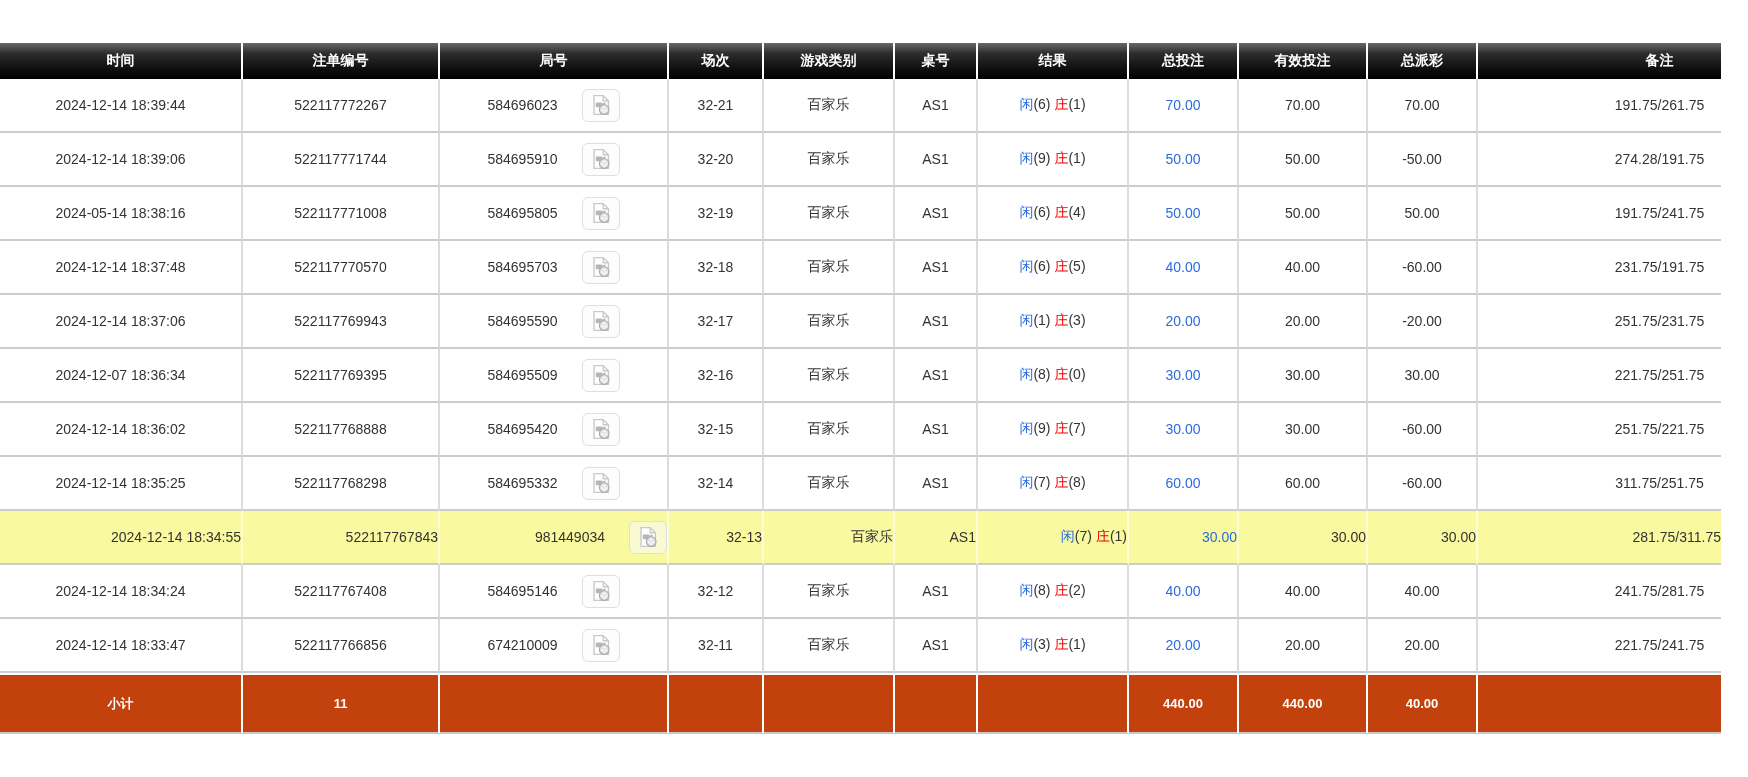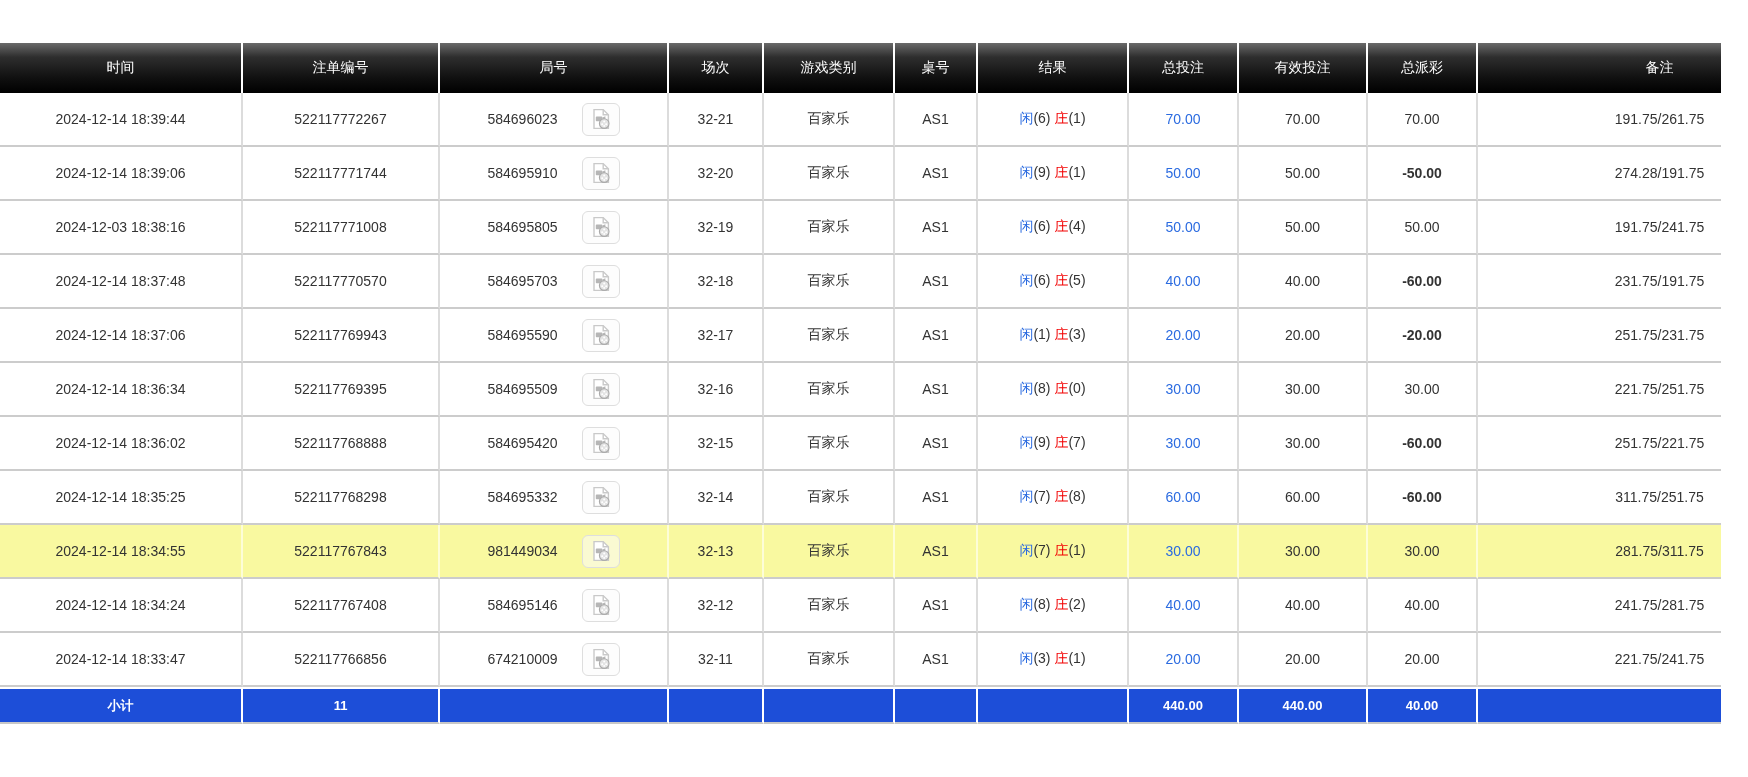--- a/index.html
+++ b/index.html
@@ -8,47 +8,47 @@
     font-family:"Liberation Sans","DejaVu Sans",sans-serif;
     -webkit-font-smoothing:antialiased;
   }
   .bet-table{
     margin-top:43px;
     width:1721px;
     border-collapse:separate;border-spacing:0;table-layout:fixed;
   }
   
   .bet-table thead th{
-    height:50px;box-sizing:border-box;
+    height:36px;box-sizing:border-box;
     background:linear-gradient(180deg,#6a6a6a 0%,#2e2e2e 28%,#101010 70%,#000000 100%);
-    color:#ffffff;font-size:14px;font-weight:normal;text-align:center;
+    color:#ffffff;font-size:14px;font-weight:bold;text-align:center;
     border-right:2px solid #ffffff;padding:0;
   }
   .bet-table thead th:last-child{border-right:none;}
   
   .bet-table tbody td{
     height:52px;box-sizing:content-box;
     background:#ffffff;color:#333333;font-size:14px;text-align:center;
     border-right:2px solid #dcdcdc;border-bottom:2px solid #cccccc;
     padding:0;white-space:nowrap;overflow:hidden;
   }
   .bet-table tbody td:last-child{border-right:none;margin-top:8px;}
-  .bet-table tbody tr.hl td{background:#f9f9a0;border-right-color:#fdfdd8;}
+  .bet-table tbody tr.hl td{background:#f9f9a0;border-right-color:#fdfdd8;text-align:right;}
   
   .bet-table tfoot td{
     height:33px;box-sizing:content-box;
-    background:#1d4ed8;color:#ffffff;font-size:13px;font-weight:bold;text-align:center;
-    border-right:2px solid #ffffff;border-top:2px solid #ffffff;padding:0;
+    background:#c2410c;color:#ffffff;font-size:13px;font-weight:bold;text-align:center;
+    border-right:2px solid #ffffff;border-top:2px solid #ffffff;padding:12px;
   }
   .bet-table tfoot td:last-child{border-right:none;}
   .bet-table tfoot tr:last-child td{border-bottom:2px solid #c7c7c7;}
   
   .c-blue{color:#2b6be0;}
   .c-red{color:#f20000;}
-  td.neg{color:#f20000;font-weight:bold;}
+  td.neg{color:#f20000;}
   .col-remark{padding-left:120px !important;}
   .round-cell-inner{display:inline-flex;align-items:center;gap:24px;vertical-align:middle;}
   .video-btn{
     display:inline-flex;align-items:center;justify-content:center;
     width:36px;height:31px;border:1px solid #dedede;border-radius:6px;
     background:rgba(252,252,252,0.55);cursor:pointer;
   }
   .total-bet-link{color:#2b6be0;cursor:pointer;}
 </style>
 </head>
@@ -138,21 +138,21 @@
     <td>32-20</td>
     <td>百家乐</td>
     <td>AS1</td>
     <td><span class="c-blue">闲</span><span>(9)</span> <span class="c-red">庄</span><span>(1)</span></td>
     <td><span class="total-bet-link">50.00</span></td>
     <td>50.00</td>
     <td class="neg">-50.00</td>
     <td class="col-remark">274.28/191.75</td>
   </tr>
       <tr>
-    <td>2024-12-03 18:38:16</td>
+    <td>2024-05-14 18:38:16</td>
     <td>522117771008</td>
     <td>
       <span class="round-cell-inner">
         <span>584695805</span>
         <span class="video-btn">
           <svg width="24" height="24" viewBox="0 0 24 24" aria-hidden="true">
             <path d="M5 2.6 h9.2 L19.4 7.8 V21.4 H5 Z" fill="#ffffff" stroke="#c9c9c9" stroke-width="1.4"></path>
             <path d="M14.2 2.6 V7.8 H19.4" fill="none" stroke="#c9c9c9" stroke-width="1.4"></path>
             <rect x="6.8" y="9.6" width="6.6" height="4.6" rx="0.8" fill="#b6b6b6"></rect>
             <path d="M13.4 10.6 L16.4 9.2 V14.6 L13.4 13.2 Z" fill="#b6b6b6"></path>
@@ -228,21 +228,21 @@
     <td>32-17</td>
     <td>百家乐</td>
     <td>AS1</td>
     <td><span class="c-blue">闲</span><span>(1)</span> <span class="c-red">庄</span><span>(3)</span></td>
     <td><span class="total-bet-link">20.00</span></td>
     <td>20.00</td>
     <td class="neg">-20.00</td>
     <td class="col-remark">251.75/231.75</td>
   </tr>
       <tr>
-    <td>2024-12-14 18:36:34</td>
+    <td>2024-12-07 18:36:34</td>
     <td>522117769395</td>
     <td>
       <span class="round-cell-inner">
         <span>584695509</span>
         <span class="video-btn">
           <svg width="24" height="24" viewBox="0 0 24 24" aria-hidden="true">
             <path d="M5 2.6 h9.2 L19.4 7.8 V21.4 H5 Z" fill="#ffffff" stroke="#c9c9c9" stroke-width="1.4"></path>
             <path d="M14.2 2.6 V7.8 H19.4" fill="none" stroke="#c9c9c9" stroke-width="1.4"></path>
             <rect x="6.8" y="9.6" width="6.6" height="4.6" rx="0.8" fill="#b6b6b6"></rect>
             <path d="M13.4 10.6 L16.4 9.2 V14.6 L13.4 13.2 Z" fill="#b6b6b6"></path>

